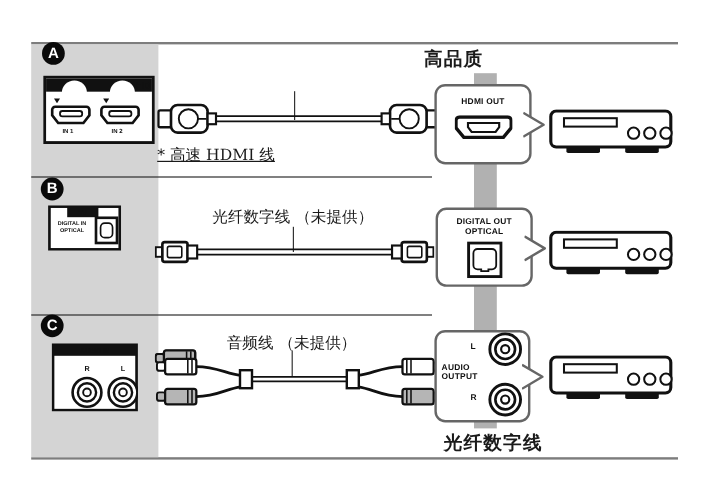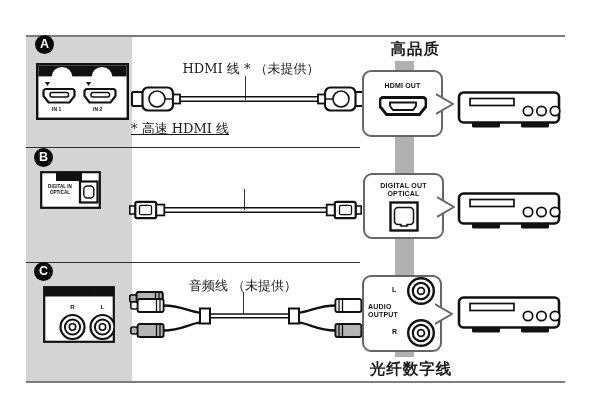--- a/index.html
+++ b/index.html
@@ -82,36 +82,36 @@
       <circle cx="29.5" cy="41" r="7.6" fill="#fff" stroke="#111" stroke-width="2"></circle>
       <circle cx="29.5" cy="41" r="3.2" fill="#fff" stroke="#111" stroke-width="1.6"></circle>
     </g>
     <g>
       <circle cx="59.5" cy="41" r="12" fill="#fff" stroke="#111" stroke-width="2.2"></circle>
       <circle cx="59.5" cy="41" r="7.6" fill="#fff" stroke="#111" stroke-width="2"></circle>
       <circle cx="59.5" cy="41" r="3.2" fill="#fff" stroke="#111" stroke-width="1.6"></circle>
     </g>
   </svg>
 
-  <div class="abs cjk cable-label" style="left:156px;top:60px;width:190px;">HDMI 线 * （未提供）</div>
   <div class="abs pointerline" style="left:245px;top:76px;height:24px;"></div>
   <svg class="abs" style="left:131px;top:82px;" width="236" height="36" viewBox="0 0 236 36">
     <g id="hdmiplug">
       <rect x="1" y="10" width="11" height="14" rx="1.5" fill="#fff" stroke="#111" stroke-width="2"></rect>
       <rect x="11.5" y="5.5" width="30.5" height="23" rx="5.5" fill="#fff" stroke="#111" stroke-width="2.2"></rect>
       <circle cx="26" cy="17" r="8" fill="none" stroke="#111" stroke-width="1.6"></circle>
       <line x1="34" y1="17" x2="41" y2="17" stroke="#111" stroke-width="1.4"></line>
       <rect x="42" y="12.5" width="7" height="9" fill="#fff" stroke="#111" stroke-width="1.8"></rect>
     </g>
     <line x1="49" y1="14.8" x2="187" y2="14.8" stroke="#111" stroke-width="1.5"></line>
     <line x1="49" y1="19.2" x2="187" y2="19.2" stroke="#111" stroke-width="1.5"></line>
     <use href="#hdmiplug" transform="translate(236,0) scale(-1,1)"></use>
   </svg>
   <div class="abs cjk cable-note" style="left:131px;top:120px;">* 高速 HDMI 线</div>
 
+  <div class="abs cjk cable-label" style="left:149px;top:172px;width:190px;">光纤数字线 （未提供）</div>
   <div class="abs pointerline" style="left:244px;top:189px;height:21px;"></div>
   <svg class="abs" style="left:129px;top:196px;" width="233" height="28" viewBox="0 0 233 28">
     <g id="optplug">
       <rect x="0.8" y="10" width="5.5" height="8" fill="#fff" stroke="#111" stroke-width="1.6"></rect>
       <rect x="6.3" y="5.8" width="21" height="16.4" rx="2" fill="#fff" stroke="#111" stroke-width="2.2"></rect>
       <rect x="10.5" y="9.3" width="12" height="9.4" rx="1.5" fill="#fff" stroke="#111" stroke-width="1.3"></rect>
       <rect x="27.3" y="8.6" width="8" height="10.8" fill="#fff" stroke="#111" stroke-width="1.8"></rect>
     </g>
     <line x1="35.3" y1="11.8" x2="197" y2="11.8" stroke="#111" stroke-width="1.5"></line>
     <line x1="35.3" y1="16.2" x2="197" y2="16.2" stroke="#111" stroke-width="1.5"></line>
@@ -140,21 +140,21 @@
     <rect x="71" y="17.5" width="10" height="15" fill="#fff" stroke="#111" stroke-width="2"></rect>
     <line x1="81" y1="23" x2="160" y2="23" stroke="#111" stroke-width="1.5"></line>
     <line x1="81" y1="26.8" x2="160" y2="26.8" stroke="#111" stroke-width="1.5"></line>
     <rect x="160" y="17.5" width="10" height="15" fill="#fff" stroke="#111" stroke-width="2"></rect>
     <path d="M206.5,14.5 C189,14.5 181,20.8 169.5,21.8" fill="none" stroke="#111" stroke-width="2.4"></path>
     <path d="M206.5,39.5 C189,39.5 181,32.8 169.5,31.4" fill="none" stroke="#111" stroke-width="2.4"></path>
     <use href="#rcaw" transform="translate(240,7) scale(-1,1)"></use>
     <use href="#rcag" transform="translate(240,32) scale(-1,1)"></use>
   </svg>
 
-  <div class="abs cjk quality" style="left:340px;top:39px;width:100px;text-align:right;">高品质</div>
+  <div class="abs cjk quality" style="left:328px;top:39px;width:100px;">高品质</div>
   <div class="abs cjk quality" style="left:361px;top:359px;width:100px;">光纤数字线</div>
 
   <div class="abs callout" style="left:362px;top:70px;width:77px;height:63px;">
     <div class="cap" style="margin-top:10px;">HDMI OUT</div>
     <svg style="margin:6px auto 0;" width="48" height="21" viewBox="0 0 48 21">
       <path d="M4,1.5 h40 a3,3 0 0 1 3,3 v6 l-6.5,8 h-33 l-6.5,-8 v-6 a3,3 0 0 1 3,-3 z" fill="#fff" stroke="#111" stroke-width="2.8"></path>
       <path d="M11,6.5 h26 v3.5 l-3,4 h-20 l-3,-4 z" fill="#fff" stroke="#111" stroke-width="1.8"></path>
     </svg>
   </div>
   <svg class="abs z3" style="left:435.5px;top:93px;" width="22" height="22" viewBox="0 0 22 22">

